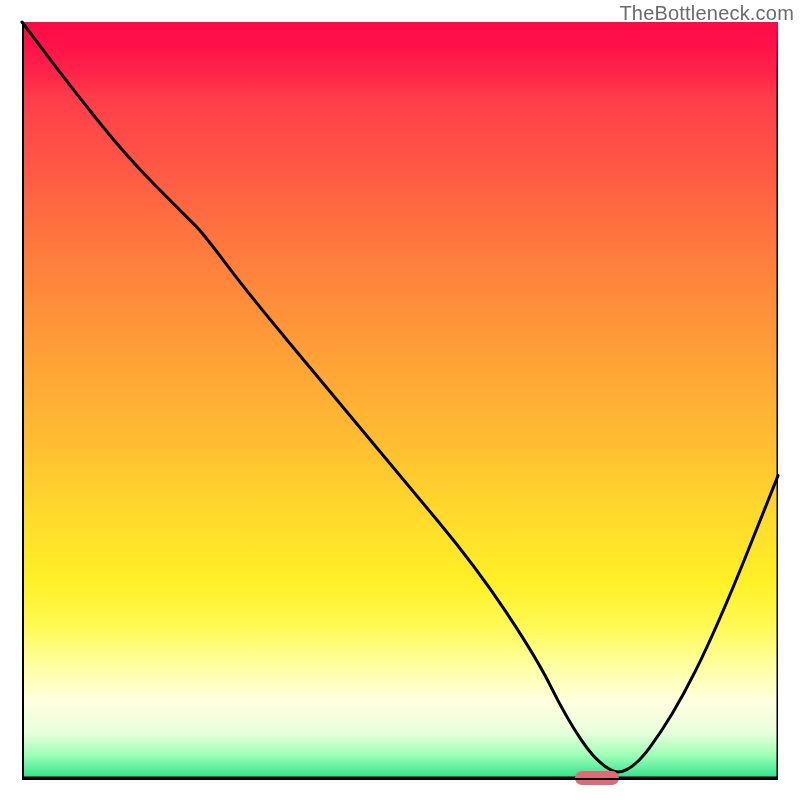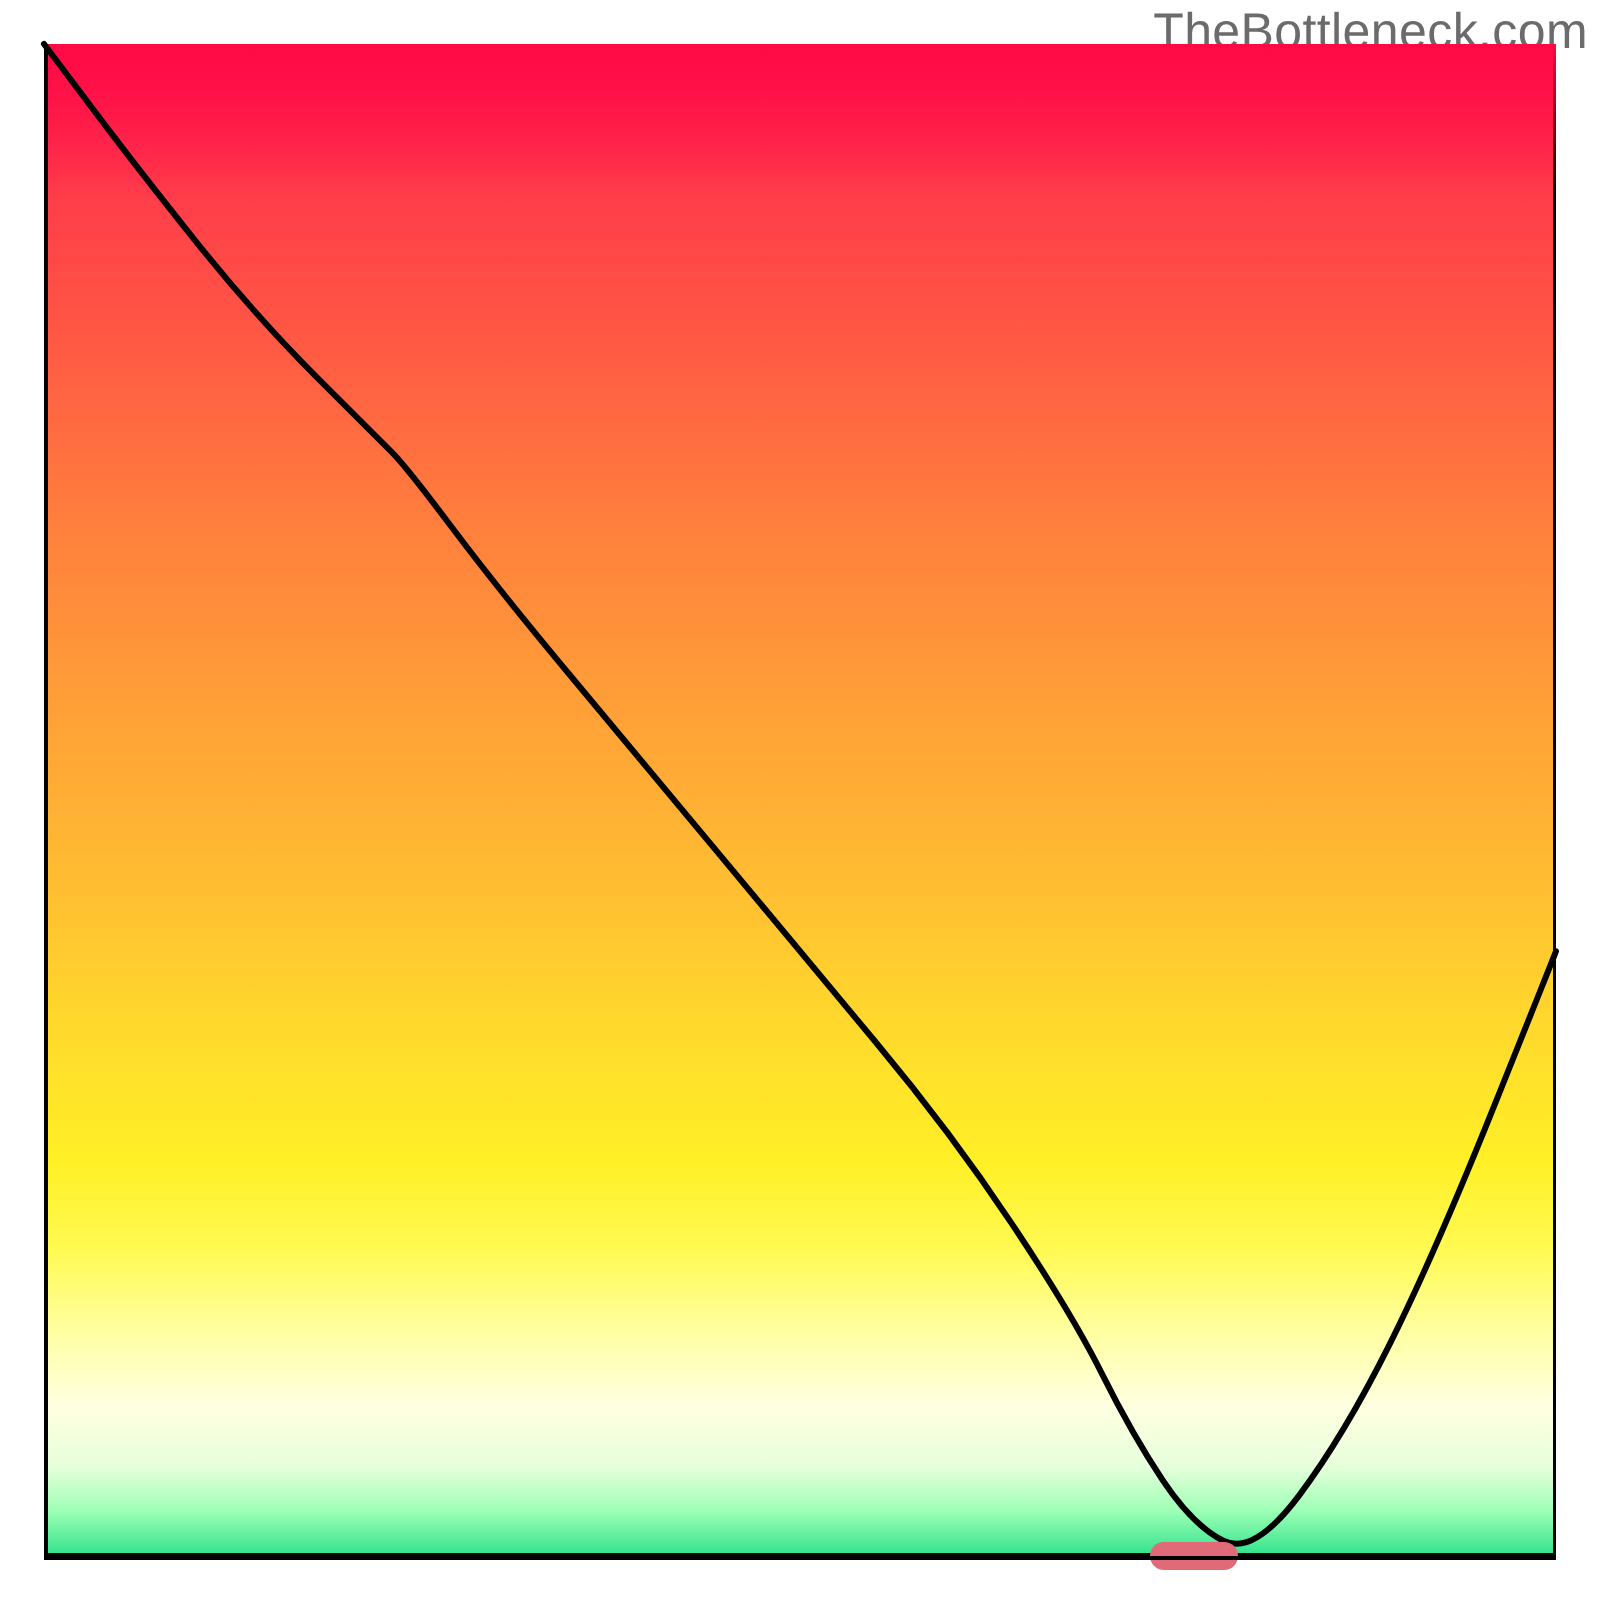--- a/index.html
+++ b/index.html
@@ -61,21 +61,21 @@
     top: 22px;
     width: 2px;
     height: 756px;
     background: #000;
   }
   .watermark {
     position: absolute;
     top: 2px;
     right: 6px;
     color: #6b6b6b;
-    font-size: 25px;
+    font-size: 20px;
     font-weight: 400;
     letter-spacing: 0.2px;
   }
   svg.curve {
     position: absolute;
     left: 22px;
     top: 22px;
     width: 756px;
     height: 756px;
     overflow: visible;

